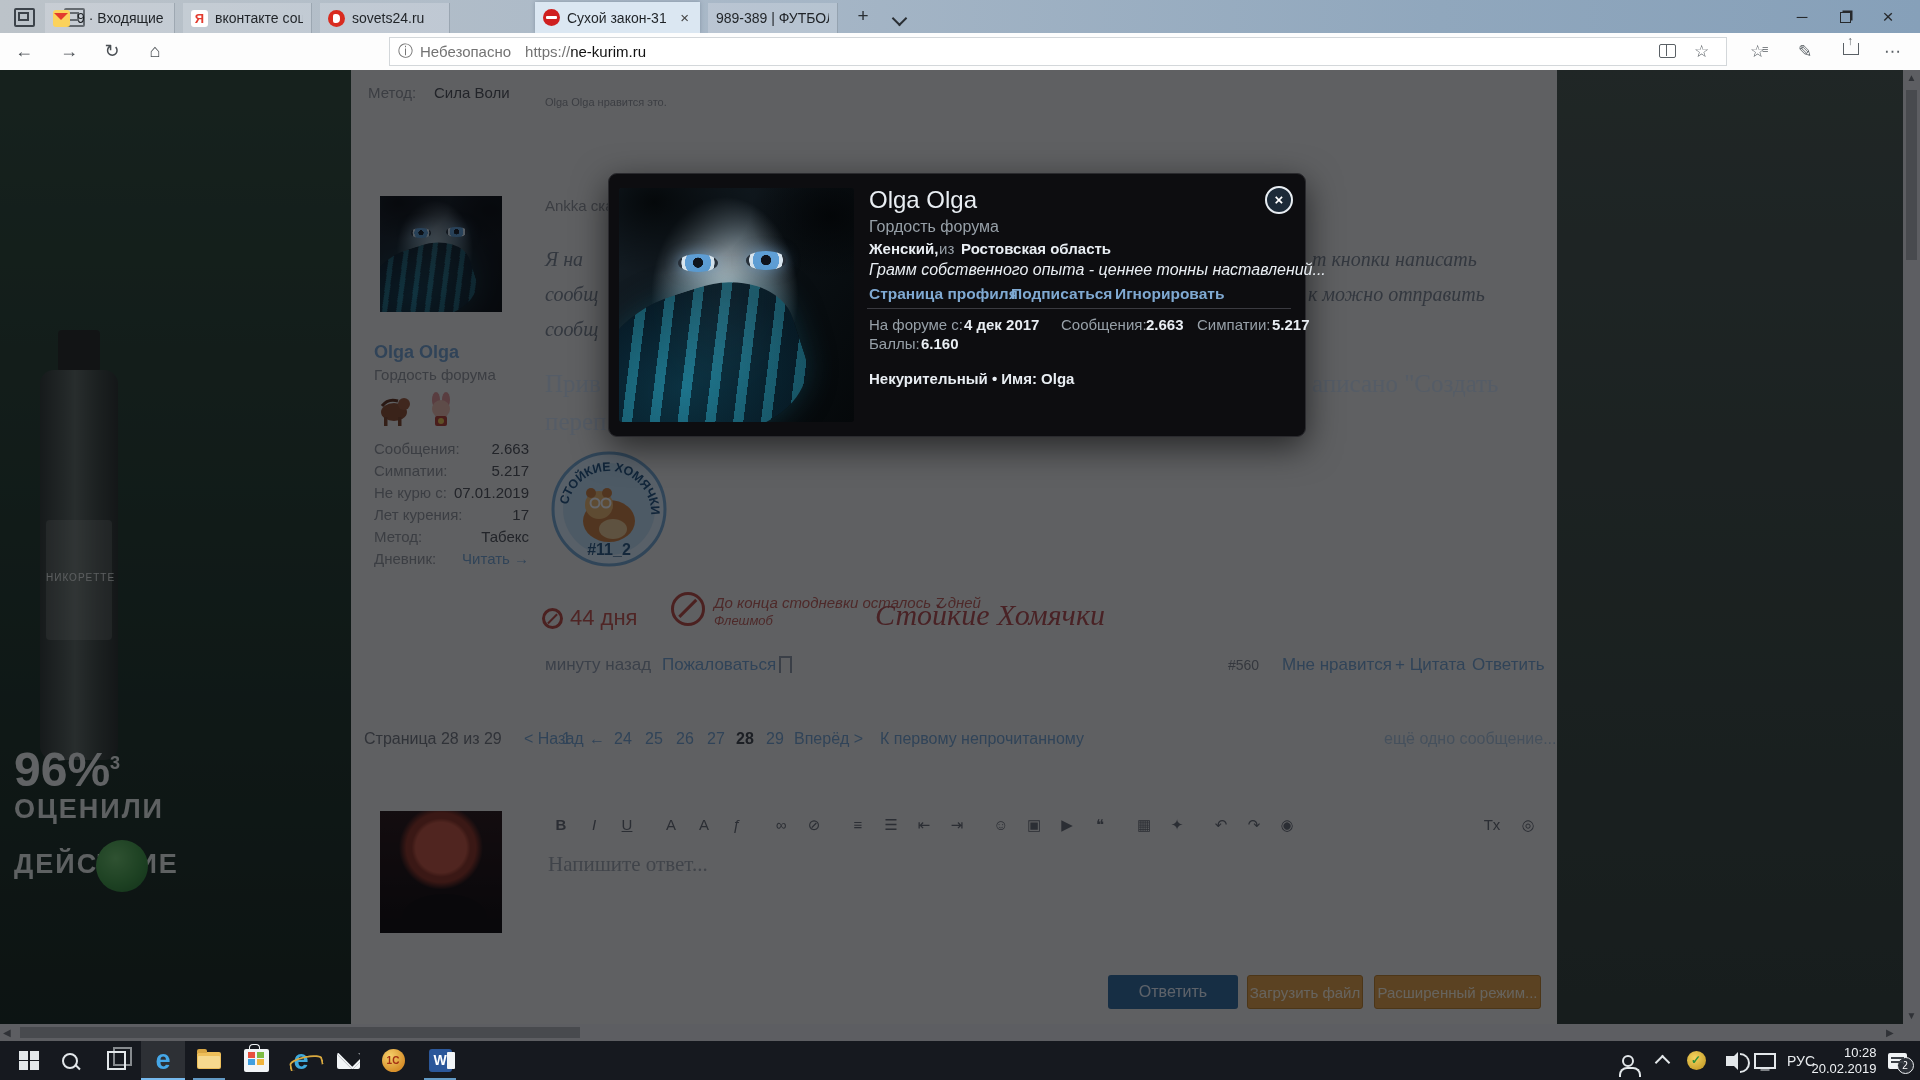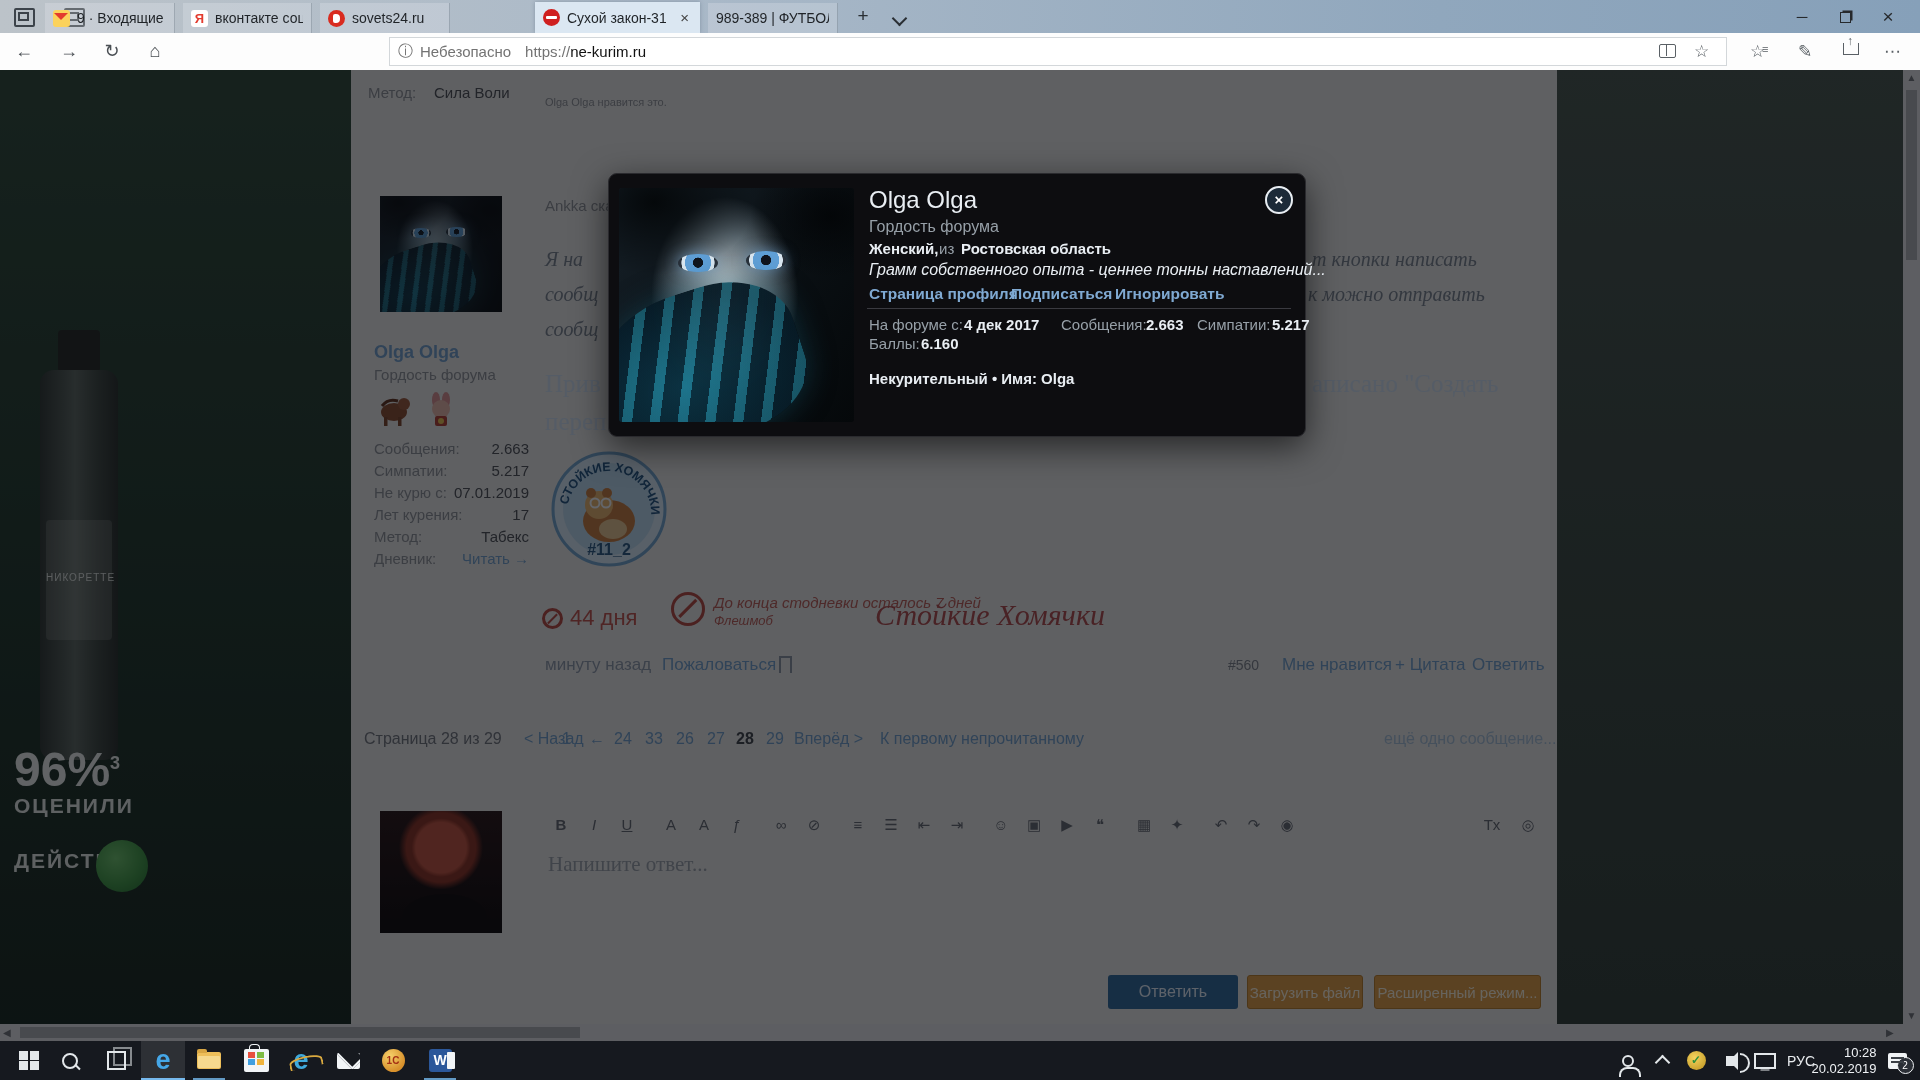--- a/index.html
+++ b/index.html
@@ -50,21 +50,21 @@
   #content{position:absolute;left:351px;top:0;width:1206px;height:954px;background:#e9e9e7;}
 
   
   .ad-bottle-cap{position:absolute;left:58px;top:260px;width:42px;height:42px;background:#20241f;border-radius:4px;}
   .ad-bottle{position:absolute;left:40px;top:300px;width:78px;height:390px;border-radius:14px;
     background:linear-gradient(90deg,#2c332e 0%,#49534c 30%,#5a655d 45%,#39423b 75%,#252b26 100%);}
   .ad-bottle-label{position:absolute;left:6px;top:150px;width:66px;height:120px;background:rgba(230,232,226,0.16);border-radius:4px;
     color:#dfe3de;font-size:10px;letter-spacing:1px;text-align:center;padding-top:52px;box-sizing:border-box;}
   .ad-pct{position:absolute;left:14px;top:672px;color:#eef1ee;font-weight:bold;font-size:48px;}
   .ad-pct sup{font-size:18px;}
-  .ad-line{position:absolute;left:14px;color:#e8ece8;font-weight:bold;font-size:21px;letter-spacing:2px;}
+  .ad-line{position:absolute;left:14px;color:#e8ece8;font-weight:bold;font-size:27px;letter-spacing:2px;}
   .ad-leaf{position:absolute;left:96px;top:770px;width:52px;height:52px;border-radius:50%;
     background:radial-gradient(circle at 38% 35%,#6cc468 0%,#3f9a42 55%,#20702a 100%);}
 
   
   .gtxt{color:#8d9095;} .dtxt{color:#4a4d52;} .link{color:#6f9fcc;}
   .t{position:absolute;white-space:nowrap;}
 
   
   .face-art{position:absolute;overflow:hidden;background:
     radial-gradient(ellipse 46% 62% at 45% 46%, rgba(216,226,230,.95) 0%, rgba(150,168,178,.55) 42%, rgba(40,55,65,0) 68%),
@@ -330,21 +330,21 @@
       <span class="t" style="left:877px;top:587px;font-size:14px;color:#7d828a;">#560</span>
       <span class="t link" style="left:931px;top:585px;font-size:17px;">Мне нравится</span>
       <span class="t link" style="left:1044px;top:585px;font-size:17px;">+ Цитата</span>
       <span class="t link" style="left:1121px;top:585px;font-size:17px;">Ответить</span>
 
       <span class="t" style="left:13px;top:660px;font-size:16px;color:#6f737a;">Страница 28 из 29</span>
       <span class="pgitem" style="left:145px;top:660px;margin-left:28px;">&lt; Назад</span>
       <span class="pgitem" style="left:211px;top:660px;">1</span>
       <span class="pgitem" style="left:238px;top:660px;">←</span>
       <span class="pgitem" style="left:263px;top:660px;">24</span>
-      <span class="pgitem" style="left:294px;top:660px;">33</span>
+      <span class="pgitem" style="left:294px;top:660px;">25</span>
       <span class="pgitem" style="left:325px;top:660px;">26</span>
       <span class="pgitem" style="left:356px;top:660px;">27</span>
       <span class="pgitem cur" style="left:385px;top:660px;">28</span>
       <span class="pgitem" style="left:415px;top:660px;">29</span>
       <span class="pgitem" style="left:443px;top:660px;">Вперёд &gt;</span>
       <span class="pgitem" style="left:529px;top:660px;">К первому непрочитанному</span>
       <span class="pgitem" style="left:1033px;top:660px;opacity:.55;">ещё одно сообщение...</span>
 
       <div class="cat-art" style="left:29px;top:741px;width:122px;height:122px;"></div>
 

